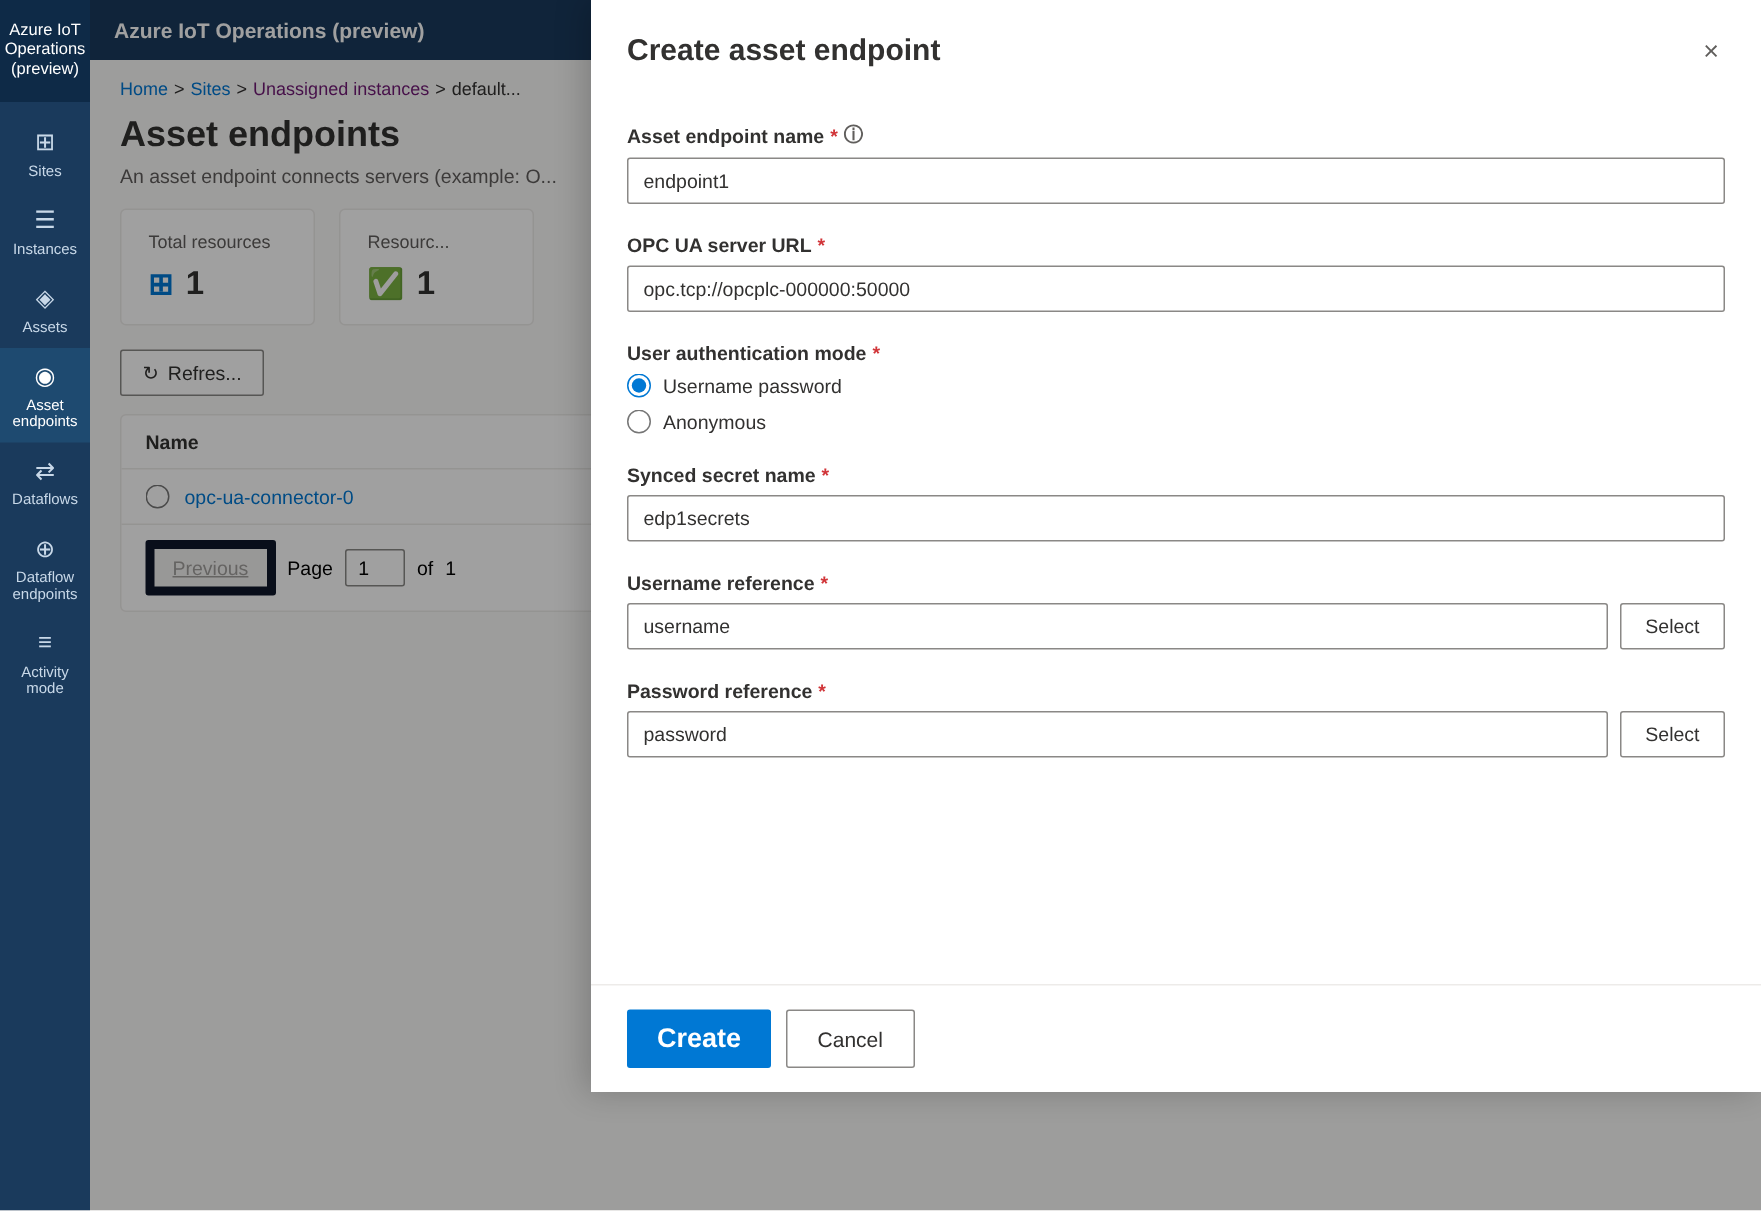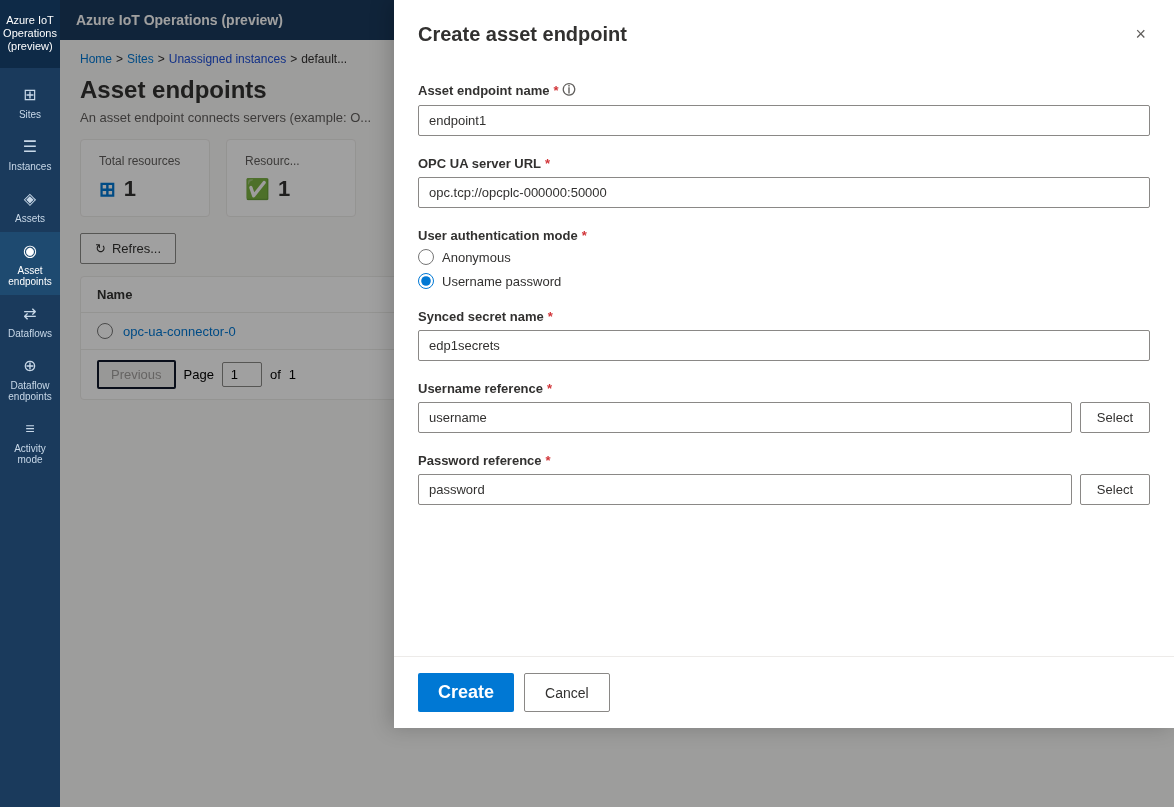--- a/index.html
+++ b/index.html
@@ -177,25 +177,26 @@
     .pagination {
       display: flex;
       align-items: center;
       gap: 8px;
       padding: 10px 16px;
       font-size: 13px;
     }
     .btn-disabled {
       background: #f3f2f1;
       color: #a19f9d;
-      border: 2px solid #0f172a;
+      border: 6px solid #0f172a;
       padding: 5px 12px;
       font-size: 13px;
       border-radius: 2px;
       cursor: not-allowed;
+      text-decoration: underline;
     }
     .page-input {
       width: 40px;
       text-align: center;
       border: 1px solid #8a8886;
       padding: 4px;
       font-size: 13px;
       border-radius: 2px;
     }
 
@@ -375,21 +376,21 @@
 <div class="main-content">
   <div class="top-bar">
     <span>Azure IoT Operations (preview)</span>
   </div>
   <div class="page-area">
     <div class="breadcrumb">
       <a style="color:#0078d4;text-decoration:none;">Home</a>
       <span>&gt;</span>
       <a style="color:#0078d4;text-decoration:none;">Sites</a>
       <span>&gt;</span>
-      <a style="color:#1d4ed8;text-decoration:none;">Unassigned instances</a>
+      <a style="color:#701a75;text-decoration:none;">Unassigned instances</a>
       <span>&gt;</span>
       <span>default...</span>
     </div>
     <div class="page-title">Asset endpoints</div>
     <div class="page-desc">An asset endpoint connects servers (example: O...</div>
 
     <div class="stats-row">
       <div class="stat-card">
         <div class="stat-card-title">Total resources</div>
         <div class="stat-value">
@@ -459,26 +460,26 @@
       <input type="text" class="form-input" value="opc.tcp://opcplc-000000:50000" style="">
     </div>
 
     <div class="form-group">
       <div class="form-label">
         <span>User authentication mode</span>
         <span class="required">*</span>
       </div>
       <div class="radio-group">
         <label class="radio-option">
+          <input type="radio" name="auth-mode" checked="" style="">
+          <span>Username password</span>
+        </label>
+        <label class="radio-option">
           <input type="radio" name="auth-mode" style="">
           <span>Anonymous</span>
-        </label>
-        <label class="radio-option">
-          <input type="radio" name="auth-mode" checked="" style="">
-          <span>Username password</span>
         </label>
       </div>
     </div>
 
     <div class="form-group">
       <div class="form-label">
         <span>Synced secret name</span>
         <span class="required">*</span>
       </div>
       <input type="text" class="form-input" value="edp1secrets" style="">

